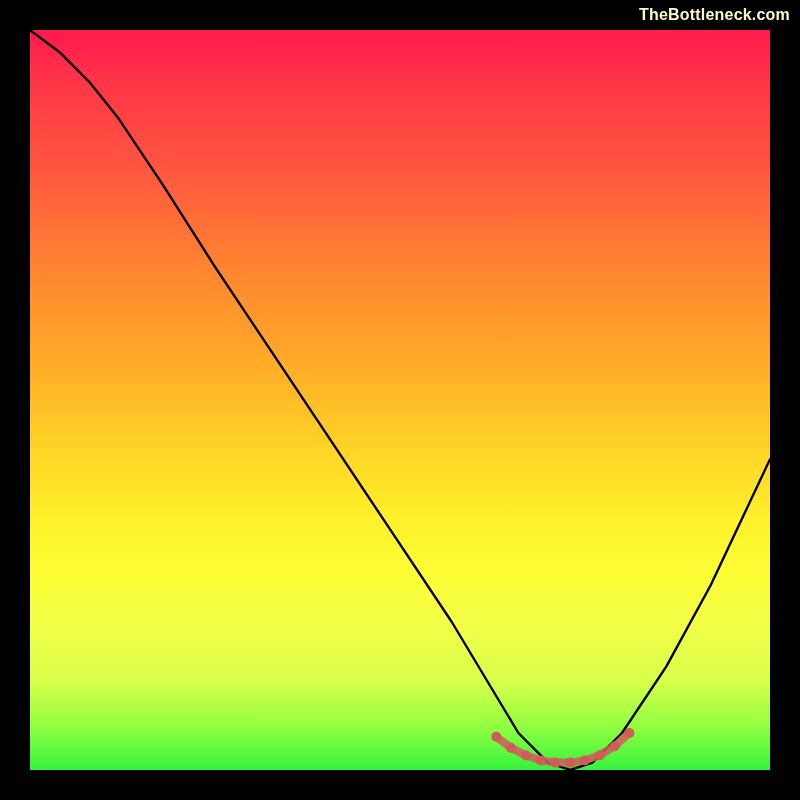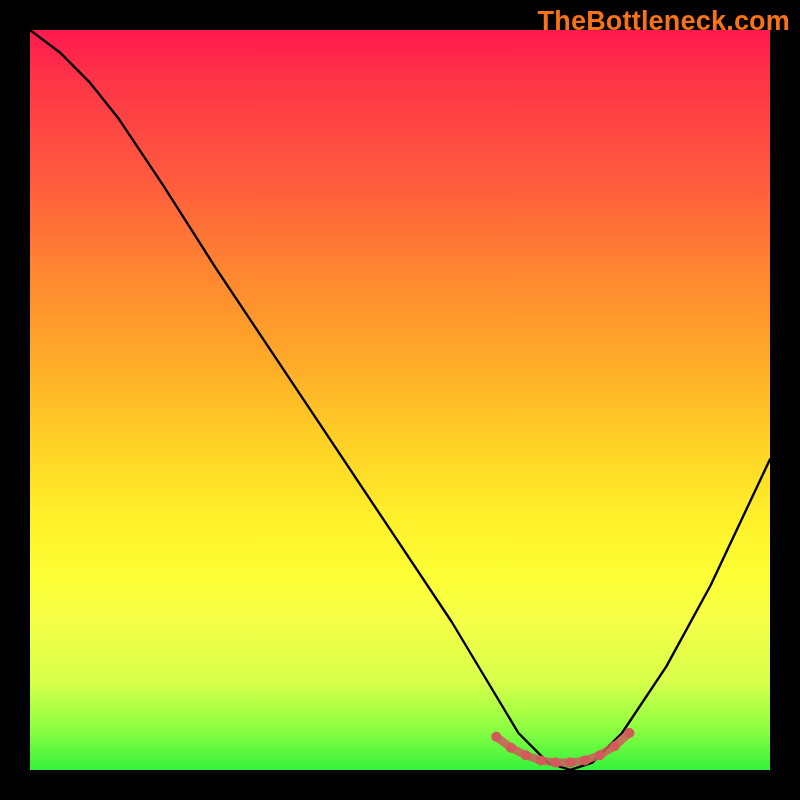--- a/index.html
+++ b/index.html
@@ -14,22 +14,22 @@
   .wrap {
     position: relative;
     width: 800px;
     height: 800px;
     background: #000;
   }
   .watermark {
     position: absolute;
     top: 6px;
     right: 10px;
-    color: #f97316;
-    font-size: 27px;
+    color: #fef9c3;
+    font-size: 16px;
     font-weight: 600;
     letter-spacing: 0.2px;
     z-index: 30;
   }
   .plot-frame {
     position: absolute;
     left: 30px;
     top: 30px;
     width: 740px;
     height: 740px;

